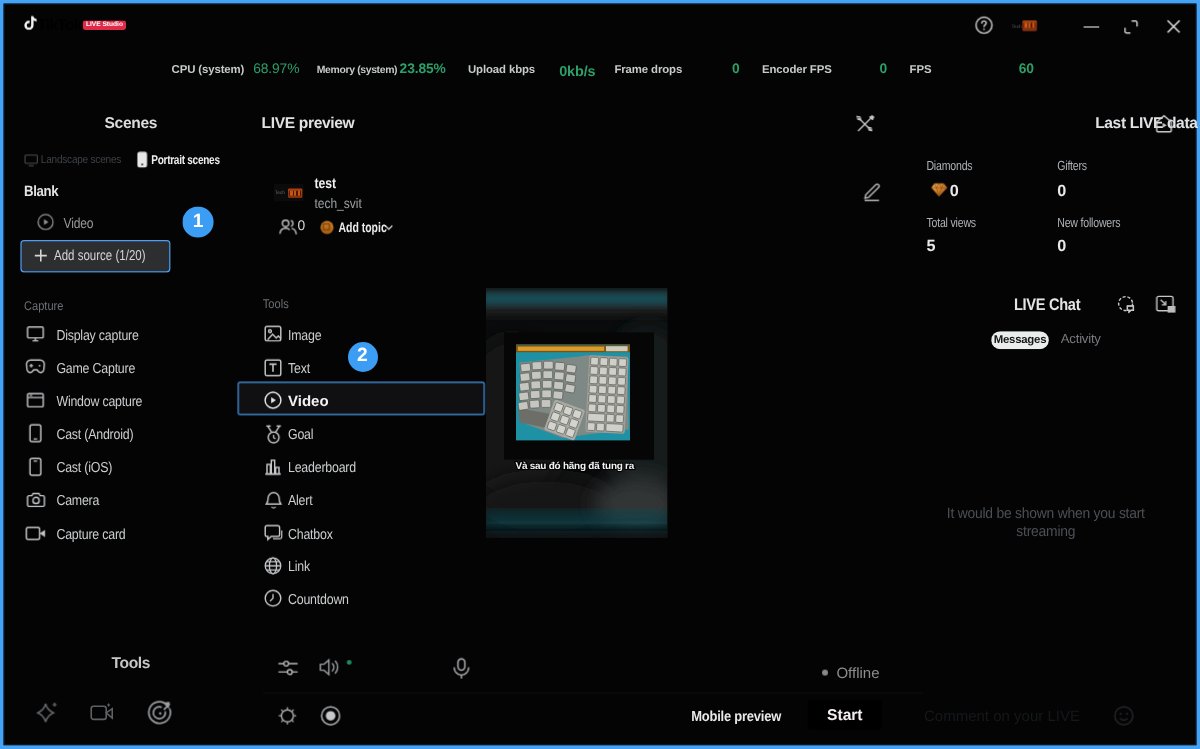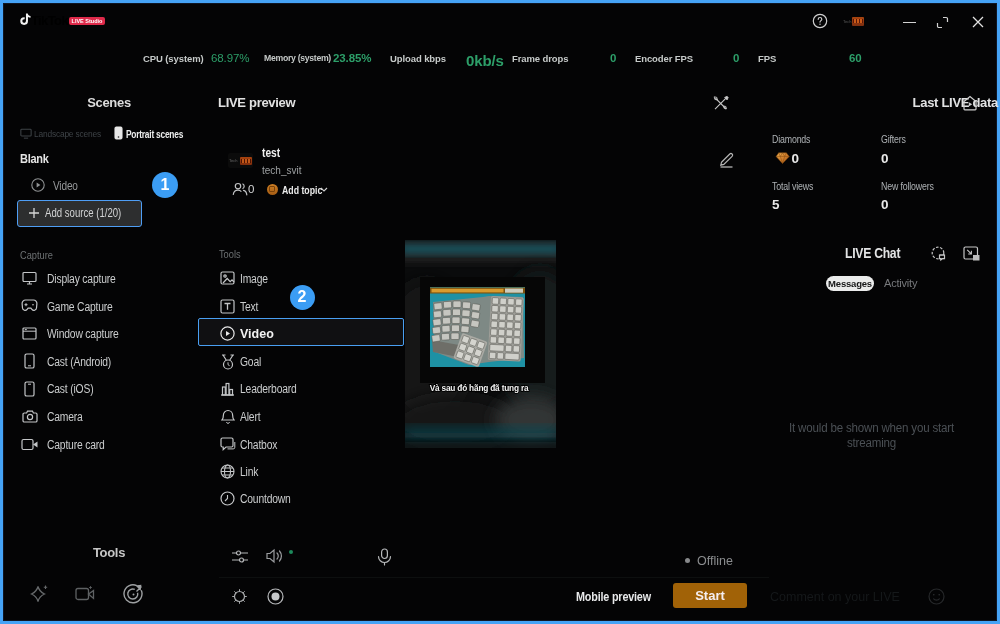--- a/index.html
+++ b/index.html
@@ -38,21 +38,21 @@
 <svg class="abs" style="left:972px;top:16px" width="12" height="12" viewBox="0 0 12 12" stroke="#e2e2e2" stroke-width="1.3">
 <path d="M1 1l10 10M11 1L1 11"></path>
 </svg>
 
 <div class="abs" style="top:44px;left:0;width:814px;height:30px;font-size:9.5px;letter-spacing:-.1px;font-weight:bold;color:#c6cac9">
 <span class="abs" style="left:143px;top:9px;white-space:nowrap">CPU (system)</span>
 <span class="abs" style="left:211px;top:8px;font-size:11.5px;font-weight:normal;color:#2d9f69">68.97%</span>
 <span class="abs" style="left:264px;top:9px;white-space:nowrap;font-size:8.7px;letter-spacing:-.3px">Memory (system)</span>
 <span class="abs" style="left:333px;top:8px;font-size:11.5px;font-weight:bold;color:#2d9f69">23.85%</span>
 <span class="abs" style="left:390px;top:9px;white-space:nowrap">Upload kbps</span>
-<span class="abs" style="left:466px;top:8px;font-size:15px;font-weight:bold;color:#2d9f69">0kb/s</span>
+<span class="abs" style="left:466px;top:8px;font-size:12px;font-weight:bold;color:#2d9f69">0kb/s</span>
 <span class="abs" style="left:512px;top:9px;white-space:nowrap">Frame drops</span>
 <span class="abs" style="left:610px;top:8px;font-size:11.5px;font-weight:bold;color:#2d9f69">0</span>
 <span class="abs" style="left:635px;top:9px;white-space:nowrap">Encoder FPS</span>
 <span class="abs" style="left:733px;top:8px;font-size:11.5px;font-weight:bold;color:#2d9f69">0</span>
 <span class="abs" style="left:758px;top:9px;white-space:nowrap">FPS</span>
 <span class="abs" style="left:849px;top:8px;font-size:11.5px;font-weight:bold;color:#2d9f69">60</span>
 </div>
 
 <div class="abs" style="left:0;top:95px;width:218px;text-align:center;font-size:13px;letter-spacing:-.3px;font-weight:bold;color:#dcdcdc">Scenes</div>
 
@@ -372,21 +372,21 @@
 <svg class="abs" style="left:267px;top:588px" width="17" height="17" viewBox="0 0 17 17" fill="none">
 <circle cx="8.5" cy="8.5" r="7.5" stroke="#b6b8ba" stroke-width="1.2"></circle>
 <circle cx="8.5" cy="8.5" r="4" fill="#c6c8ca"></circle>
 </svg>
 
 <div class="abs" style="left:219px;top:577px;width:550px;height:1px;background:#0d0f0f"></div>
 
 <div class="abs" style="left:685px;top:558px;width:5px;height:5px;border-radius:50%;background:#87898b"></div>
 <div class="abs" style="left:697px;top:554px;font-size:12.5px;color:#8b8d8f">Offline</div>
 <div class="abs" style="left:576px;top:590px;font-size:12px;letter-spacing:-.2px;font-weight:bold;color:#e8e9ea;white-space:nowrap;transform:scaleX(.9);transform-origin:0 50%">Mobile preview</div>
-<div class="abs ctr" style="left:673px;top:582.5px;width:74px;height:25px;background:#a16207;border-radius:3px">
+<div class="abs ctr" style="left:673px;top:582.5px;width:62px;height:25px;background:#000000;border-radius:3px">
   <span style="font-size:13px;font-weight:bold;color:#f5eef0">Start</span>
 </div>
 <div class="abs" style="left:770px;top:590px;font-size:12.5px;color:#15181a">Comment on your LIVE</div>
 <svg class="abs" style="left:928px;top:588px" width="17" height="17" viewBox="0 0 17 17" fill="none" stroke="#26282a" stroke-width="1.2">
 <circle cx="8.5" cy="8.5" r="7.5"></circle>
     <circle cx="5.8" cy="6.8" r=".8" fill="#2e3032" stroke="none"></circle>
     <circle cx="11.2" cy="6.8" r=".8" fill="#2e3032" stroke="none"></circle>
     <path d="M5.3 10.5a4 4 0 0 0 6.4 0"></path>
 </svg>
 

